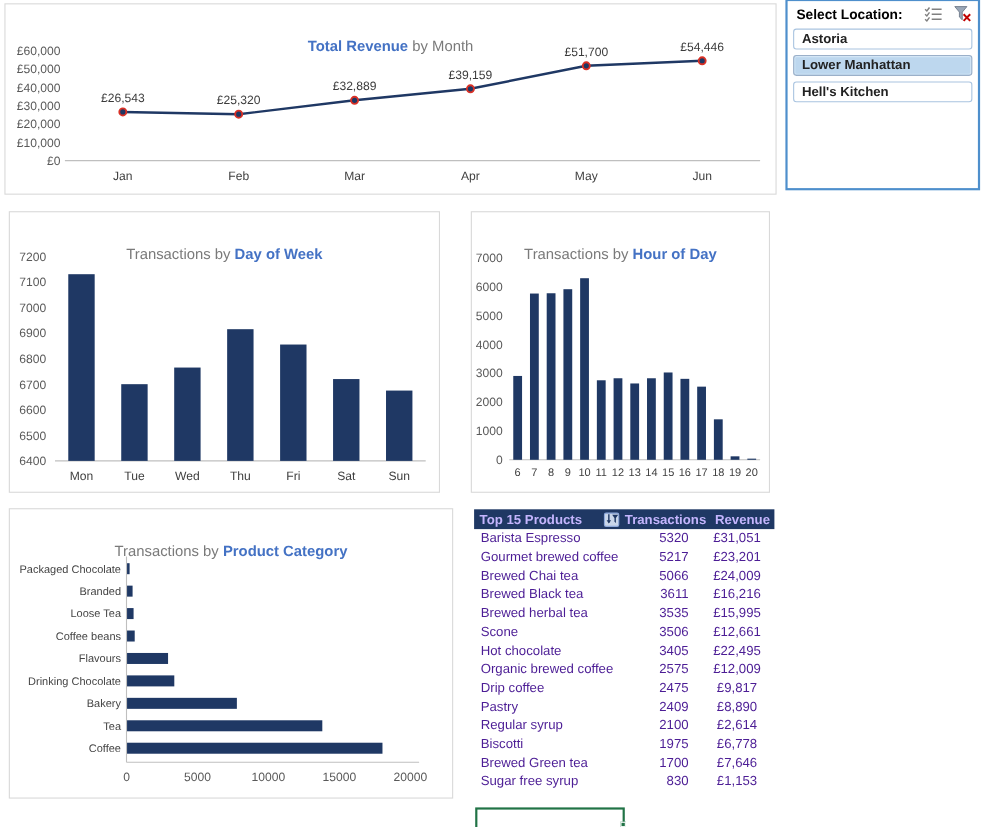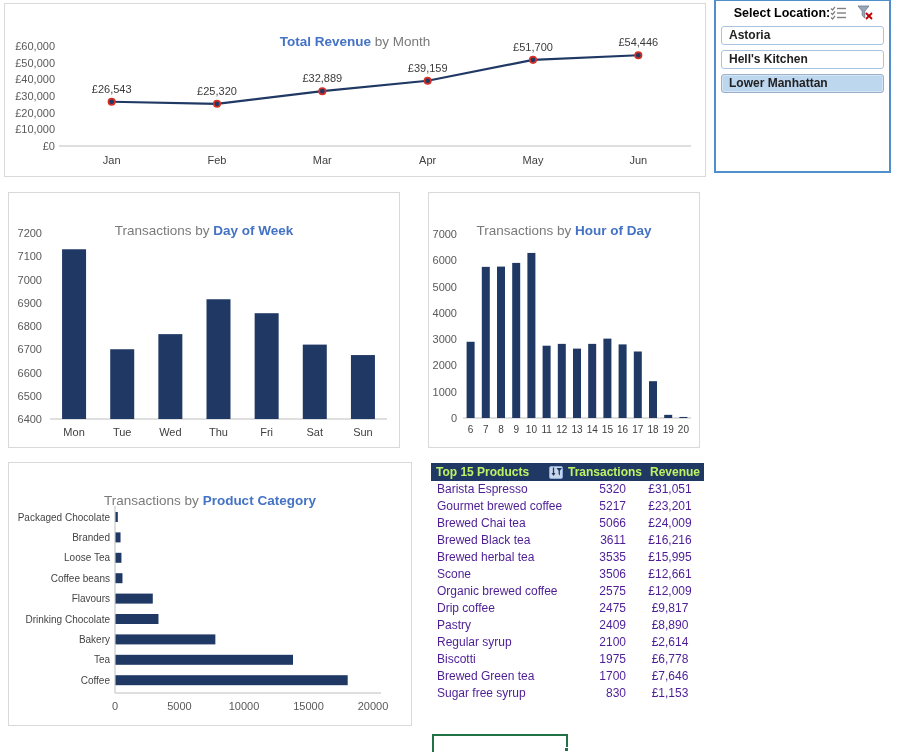--- a/index.html
+++ b/index.html
@@ -16,36 +16,36 @@
 
   
   #panel-revenue  { left:4px;   top:3px;   width:702px; height:174px; }
   #panel-dow      { left:8px;   top:192px; width:392px; height:256px; }
   #panel-hour     { left:428px; top:192px; width:272px; height:256px; }
   #panel-category { left:8px;   top:462px; width:404px; height:264px; }
 
   
   #slicer { position:absolute; left:714px; top:-1px; width:177px; height:174px;
     background:#fff; border:2px solid #4E8FCC; }
-  .slicer-head { display:flex; align-items:center; justify-content:center;
+  .slicer-head { display:flex; align-items:center; justify-content:space-between;
     padding:4px 6px 2px 8px; }
   .slicer-title { font-size:12.5px; font-weight:bold; color:#000; }
   .slicer-icons { display:flex; gap:10px; align-items:center; }
   .slicer-icons svg { display:block; }
   .slicer-items { padding:4px 5px 0 5px; }
   .slicer-item { height:19px; line-height:17px; font-size:12px; color:#222;
     border:1px solid #A9C4E0; border-radius:3px; background:#fff;
     padding-left:7px; margin-bottom:5px;font-weight:bold; }
   .slicer-item.selected { background:#BDD7EE; border-color:#9BB0C9;
     box-shadow:inset 0 0 0 1px #d4e6f6; }
 
   
   #top-products { position:absolute; left:431px; top:463px; width:273px; font-size:12px; }
   .thead { display:grid; grid-template-columns:1fr 72px 64px; background:#1F3864;
-    color:#bef264; font-weight:bold; height:18px; line-height:18px; }
+    color:#c4b5fd; font-weight:bold; height:18px; line-height:18px; }
   .thead .h0 { padding-left:5px; display:flex; align-items:center; justify-content:space-between; }
   .thead .h0 .hicon { margin-right:5px; width:14px; height:13px; background:#C9D6EA;
     border:1px solid #8EA9DB; border-radius:2px; display:flex; align-items:center; justify-content:center; }
   .thead .h1 { text-align:right; }
   .thead .h2 { text-align:right; padding-right:4px; }
   .trow { display:grid; grid-template-columns:1fr 72px 64px; height:17px; line-height:17px; color:#4c1d95; }
   .trow .tcell.c0 { padding-left:6px; white-space:nowrap; }
   .trow .tcell.c1 { text-align:right; padding-right:14px; }
   .trow .tcell.c2 { text-align:center; padding-right:4px; }
 
@@ -105,22 +105,22 @@
       </svg>
       <svg width="16" height="15" viewBox="0 0 16 15">
         <path d="M1 1 L12 1 L7.8 6 L7.8 13 L5.2 10.5 L5.2 6 Z" fill="#9aa7b8" stroke="#6b7686" stroke-width="0.8"></path>
         <line x1="9" y1="8" x2="15" y2="14" stroke="#C00000" stroke-width="1.8"></line>
         <line x1="15" y1="8" x2="9" y2="14" stroke="#C00000" stroke-width="1.8"></line>
       </svg>
     </span>
   </div>
   <div class="slicer-items">
       <div class="slicer-item">Astoria</div>
+      <div class="slicer-item selected">Lower Manhattan</div>
       <div class="slicer-item">Hell's Kitchen</div>
-      <div class="slicer-item selected">Lower Manhattan</div>
     </div>
 </div>
 
 <div class="panel" id="panel-dow">
   <svg id="svg-dow" width="390" height="254">
       <text x="33" y="230" font-size="11" fill="#595959" text-anchor="end" font-weight="normal">6400</text>
       <text x="33" y="206.75" font-size="11" fill="#595959" text-anchor="end" font-weight="normal">6500</text>
       <text x="33" y="183.5" font-size="11" fill="#595959" text-anchor="end" font-weight="normal">6600</text>
       <text x="33" y="160.25" font-size="11" fill="#595959" text-anchor="end" font-weight="normal">6700</text>
       <text x="33" y="137" font-size="11" fill="#595959" text-anchor="end" font-weight="normal">6800</text>
@@ -263,20 +263,25 @@
         <div class="tcell c0">Brewed herbal tea</div>
         <div class="tcell c1">3535</div>
         <div class="tcell c2">£15,995</div>
       </div>
       <div class="trow">
         <div class="tcell c0">Scone</div>
         <div class="tcell c1">3506</div>
         <div class="tcell c2">£12,661</div>
       </div>
       <div class="trow">
+        <div class="tcell c0">Hot chocolate</div>
+        <div class="tcell c1">3405</div>
+        <div class="tcell c2">£22,495</div>
+      </div>
+      <div class="trow">
         <div class="tcell c0">Organic brewed coffee</div>
         <div class="tcell c1">2575</div>
         <div class="tcell c2">£12,009</div>
       </div>
       <div class="trow">
         <div class="tcell c0">Drip coffee</div>
         <div class="tcell c1">2475</div>
         <div class="tcell c2">£9,817</div>
       </div>
       <div class="trow">

